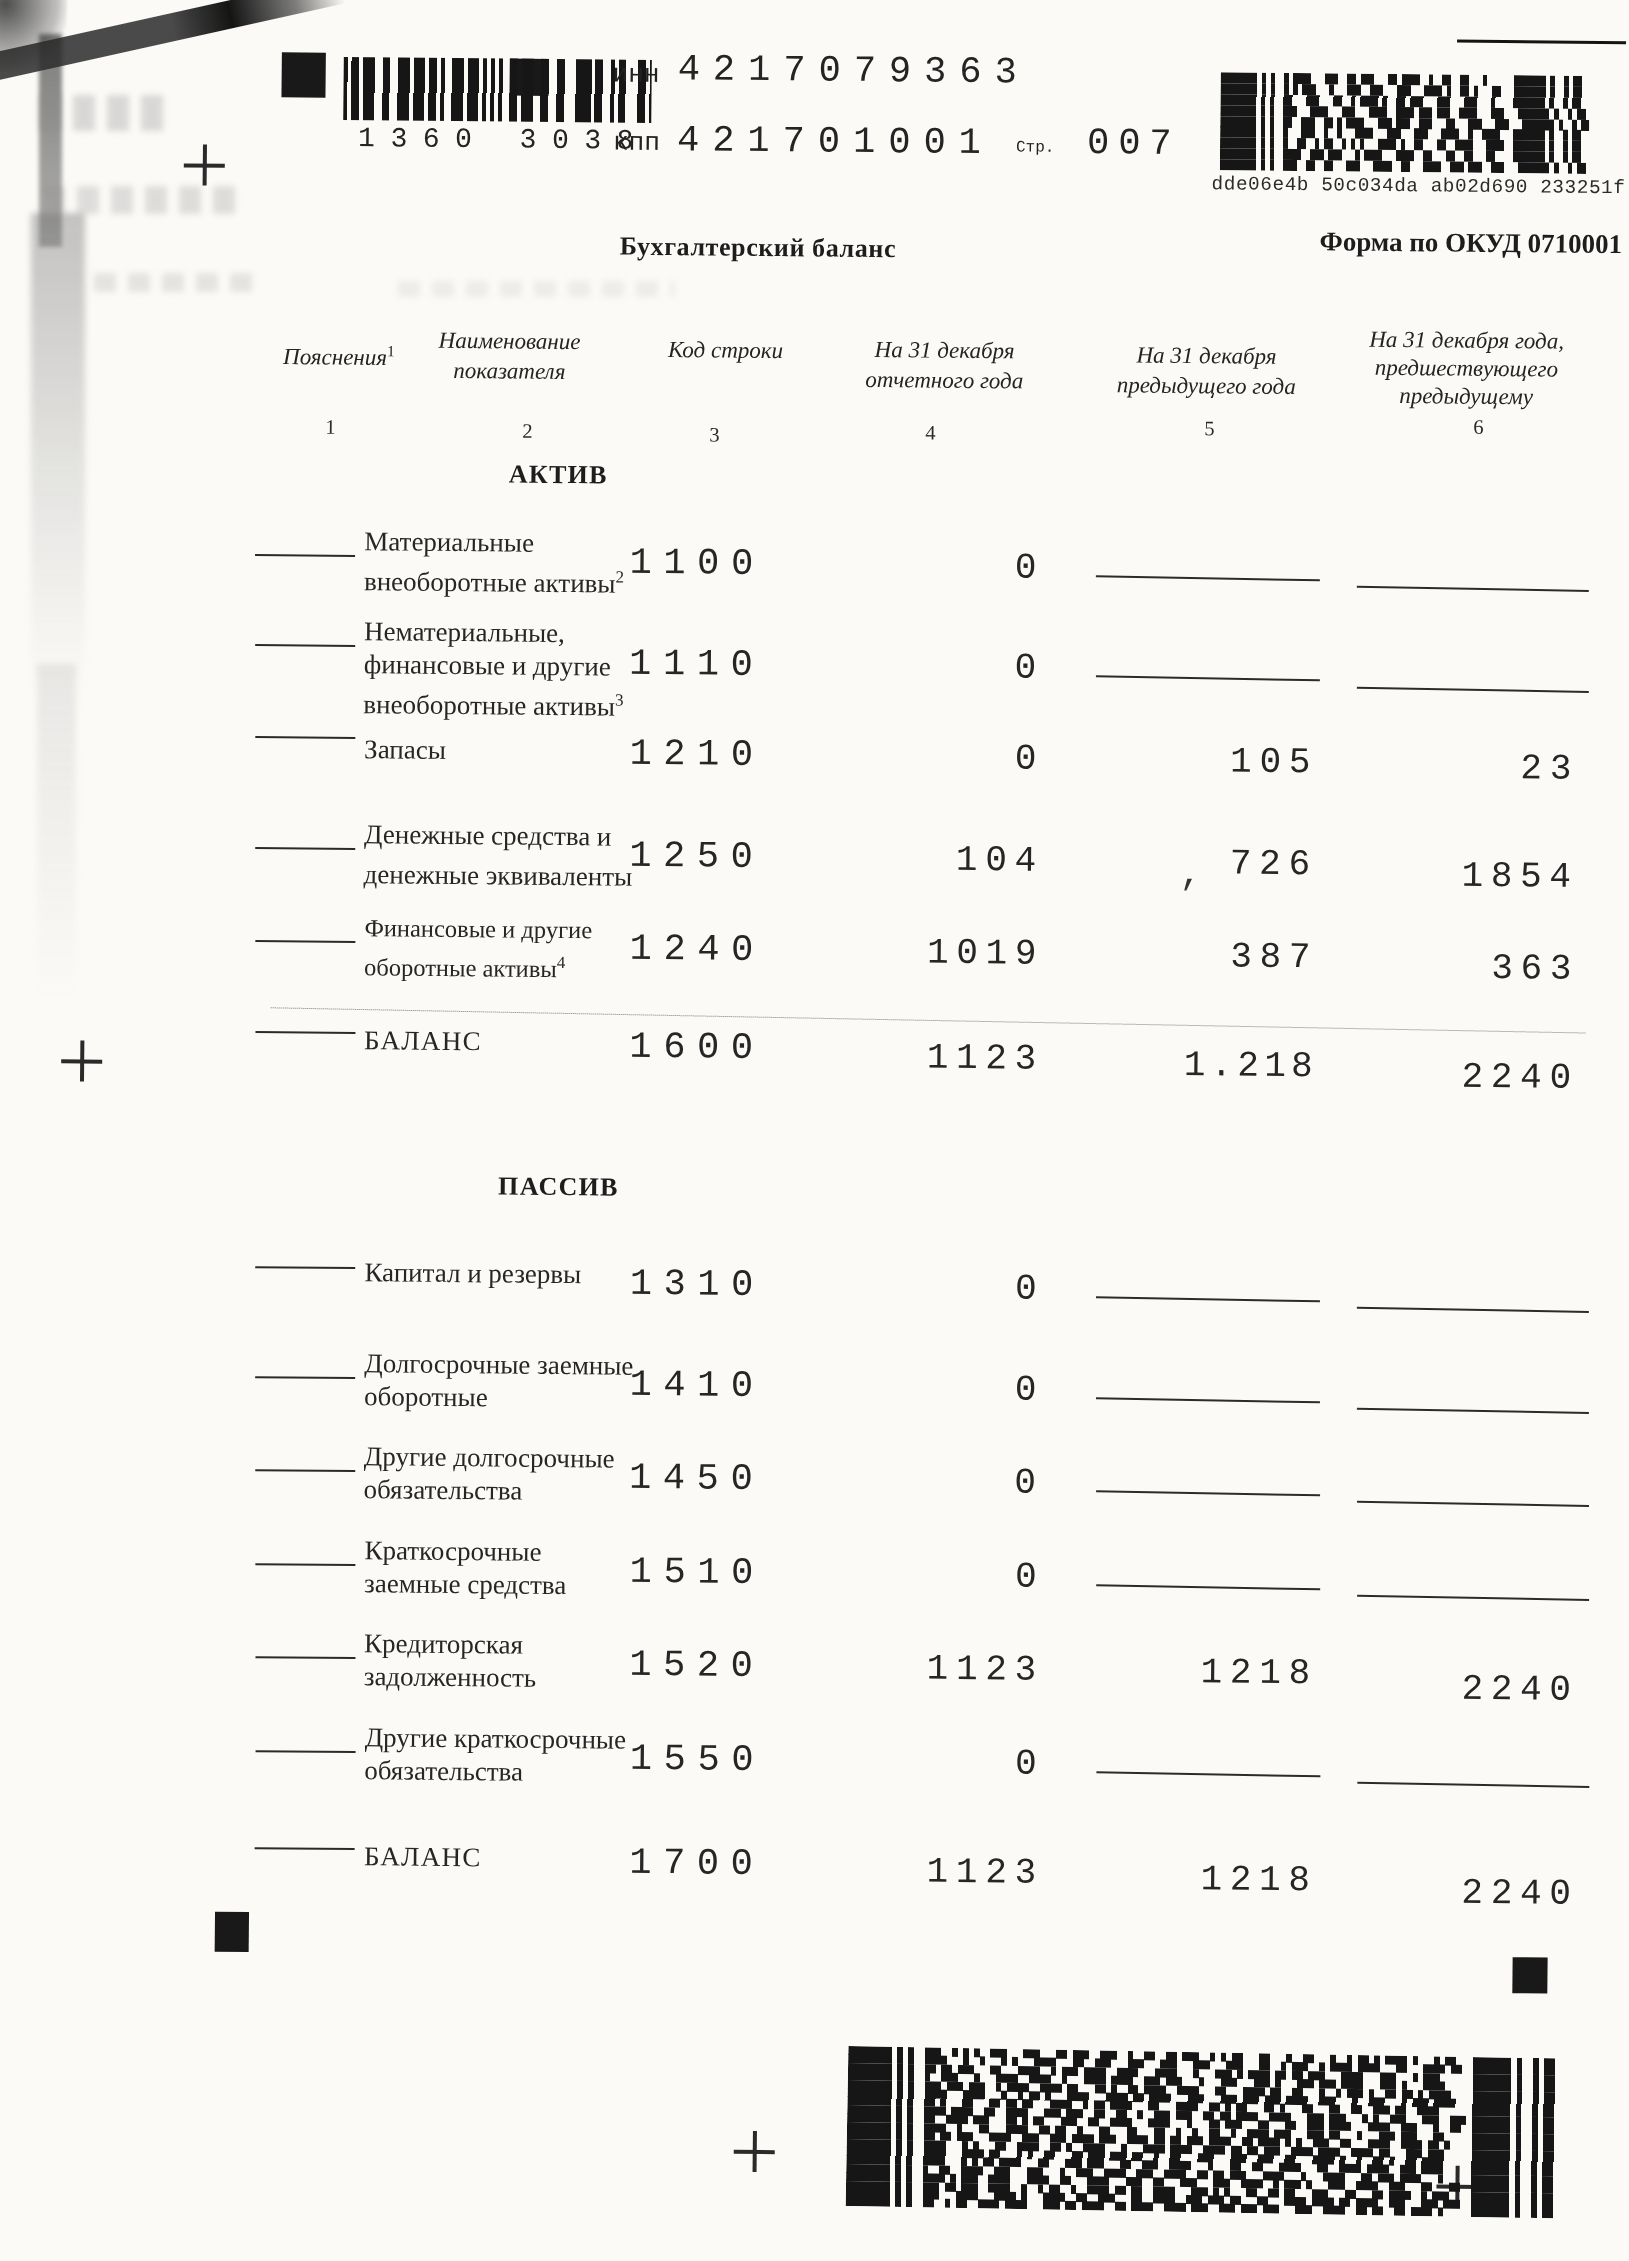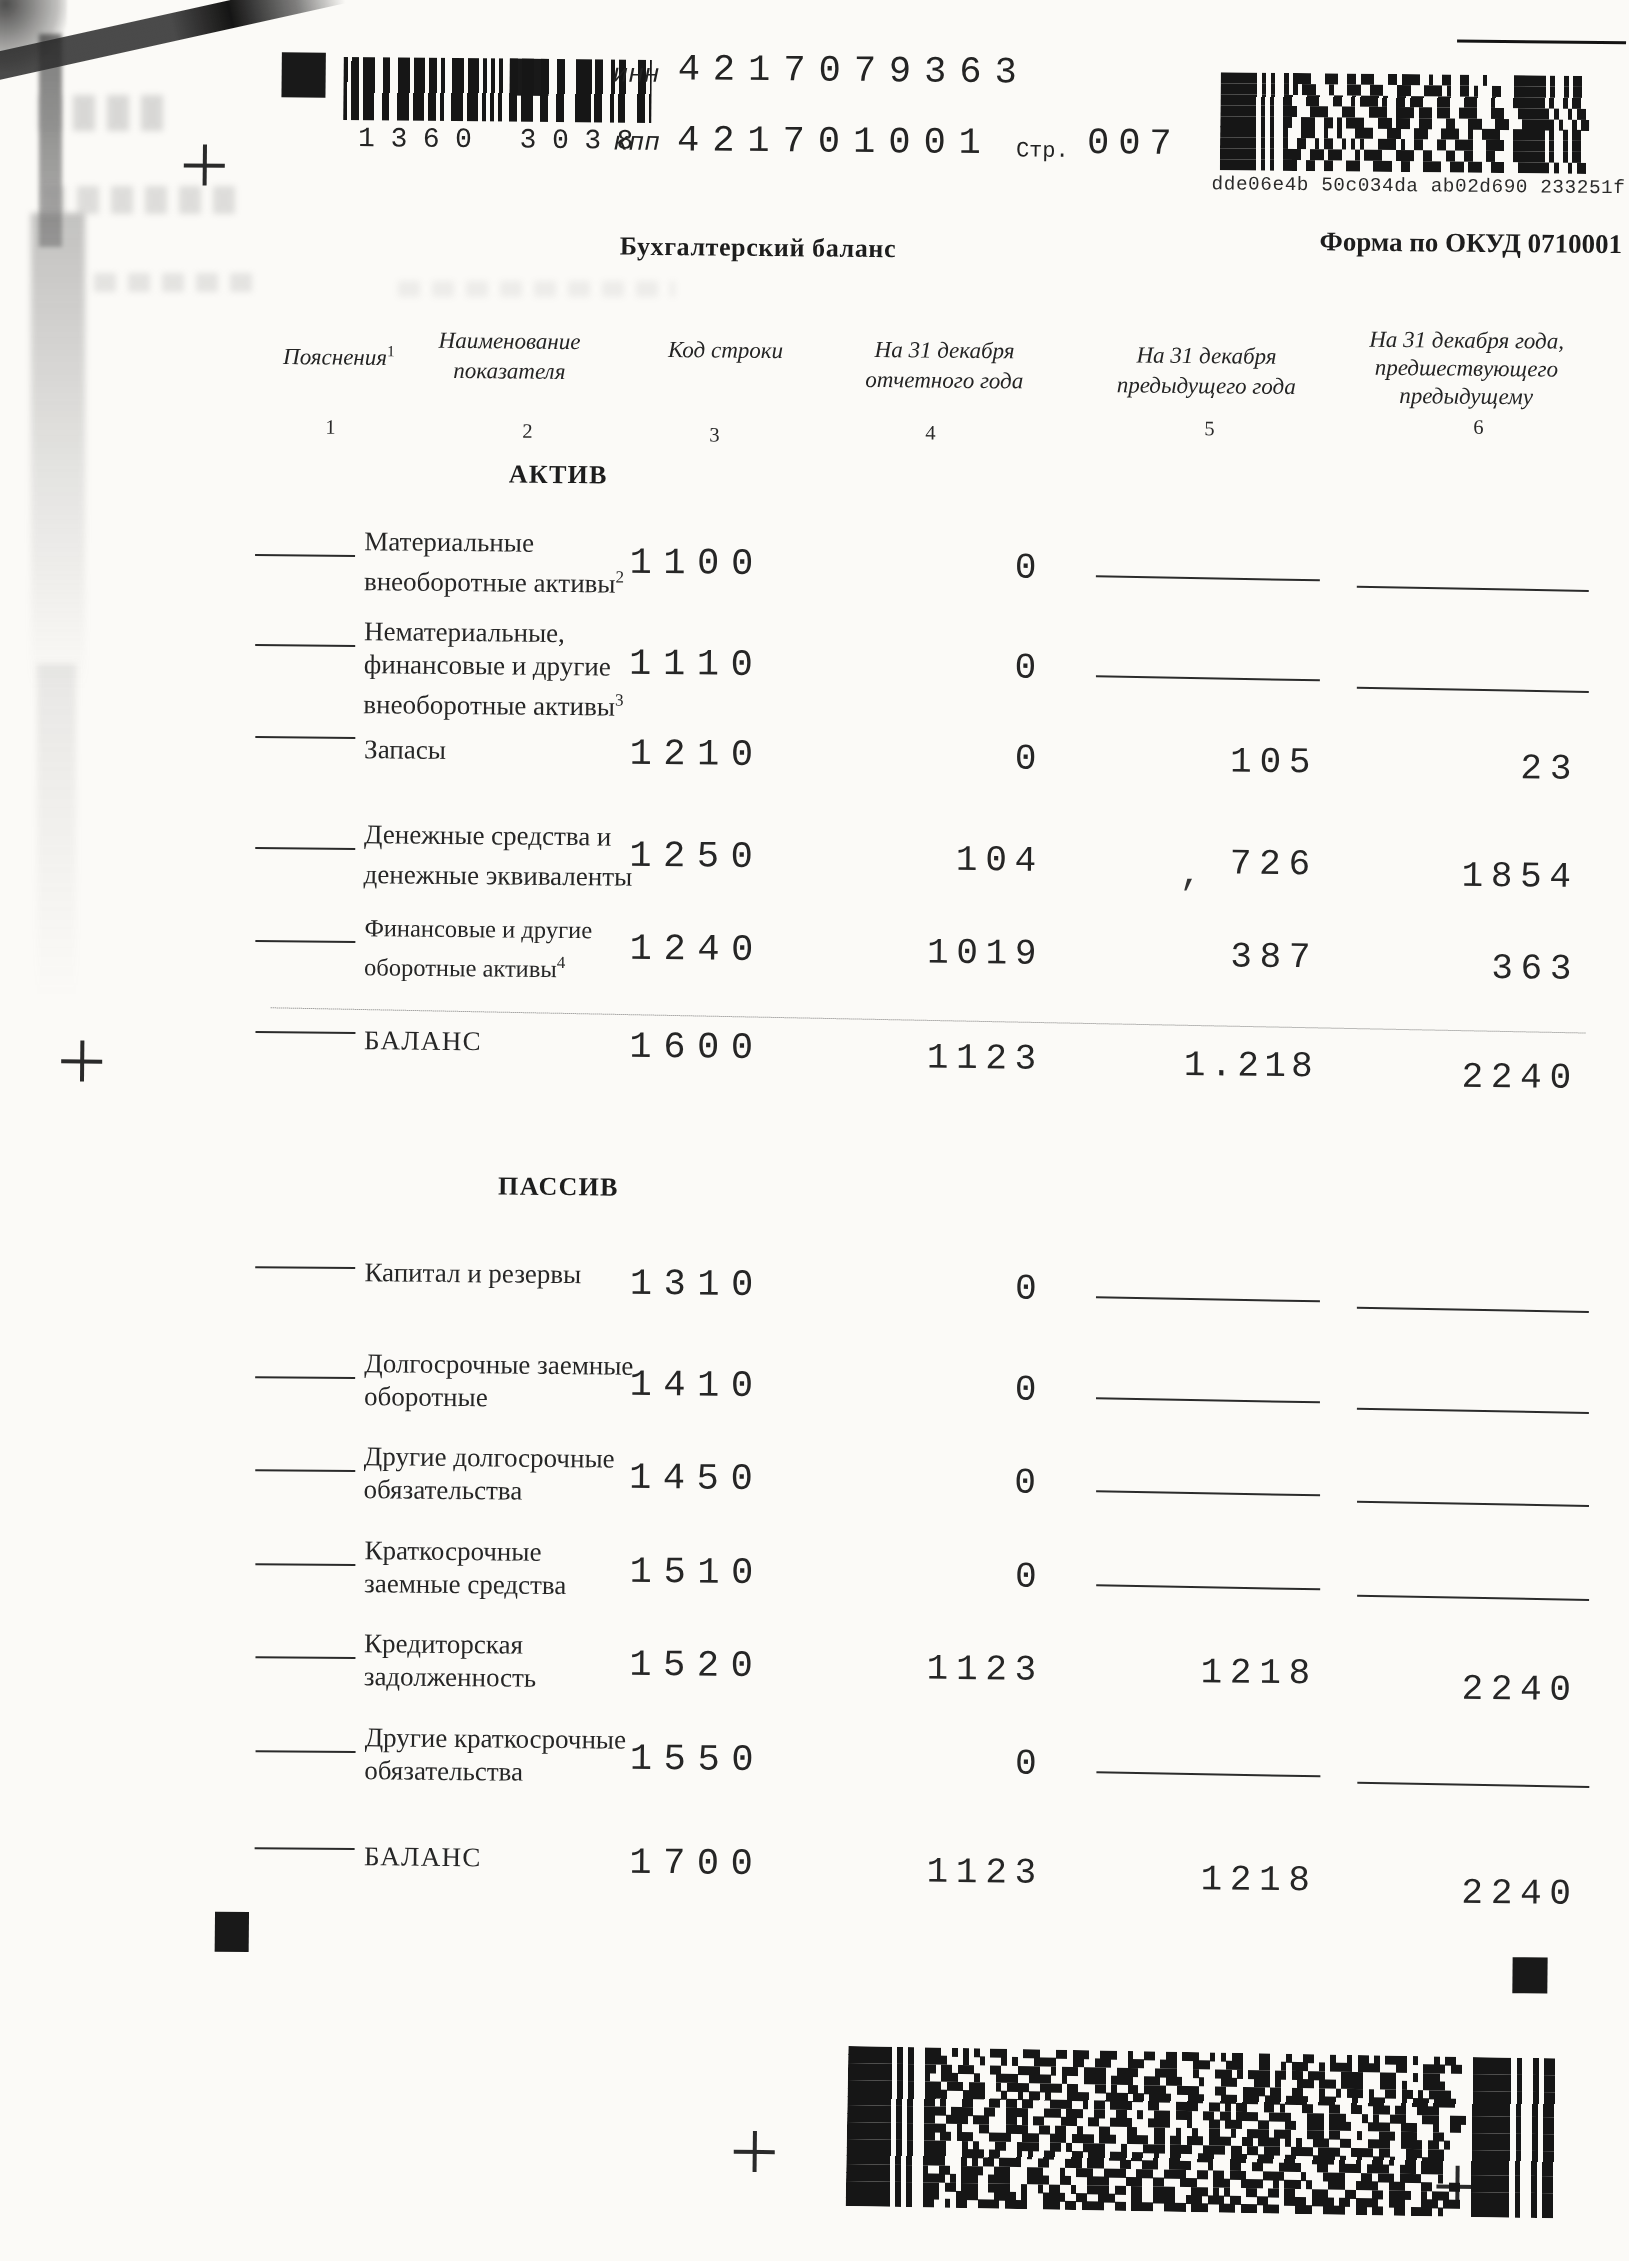--- a/index.html
+++ b/index.html
@@ -33,23 +33,23 @@
   .g3{left:398px;top:281px;width:277px;height:15.5px;opacity:.12;}
   .g4{left:39px;top:95px;width:135px;height:36px;opacity:.3;}
 
   
   .regsq{position:absolute;background:#191919;}
   .plus{position:absolute;width:41px;height:41px;}
   .plus .ph{position:absolute;left:0;top:18.7px;width:41px;height:3.9px;background:#2a2a2a;}
   .plus .pv{position:absolute;left:18.7px;top:0;width:3.9px;height:41px;background:#2a2a2a;}
 
   
-  .id-label{font-size:26px;color:#222;font-style:italic;}
+  .id-label{font-size:26px;color:#222;}
   .id-digits{font-size:37px;letter-spacing:13px;color:#242424;}
-  .page-label{font-size:22px;color:#222;}
+  .page-label{font-size:16px;color:#222;}
   .barcode1d{position:absolute;left:344px;top:54px;width:308px;height:63px;}
   .barcode1d-text{position:absolute;left:353px;top:120px;width:303px;text-align:center;
     font-size:28px;letter-spacing:15.5px;color:#242424;}
   .pdf417{position:absolute;overflow:hidden;}
   .pdf417-top{left:1221px;top:61px;width:369px;height:98px;}
   .pdf417-bottom{left:867px;top:2041px;width:717px;height:160px;transform:rotate(0.45deg);}
   .bc-caption{position:absolute;left:1213px;top:162px;width:426px;
     font-size:19.3px;letter-spacing:0.6px;color:#2b2b2b;}
   .tr-line{position:absolute;left:1457px;top:26px;width:169px;height:3.2px;background:#141414;}
 

